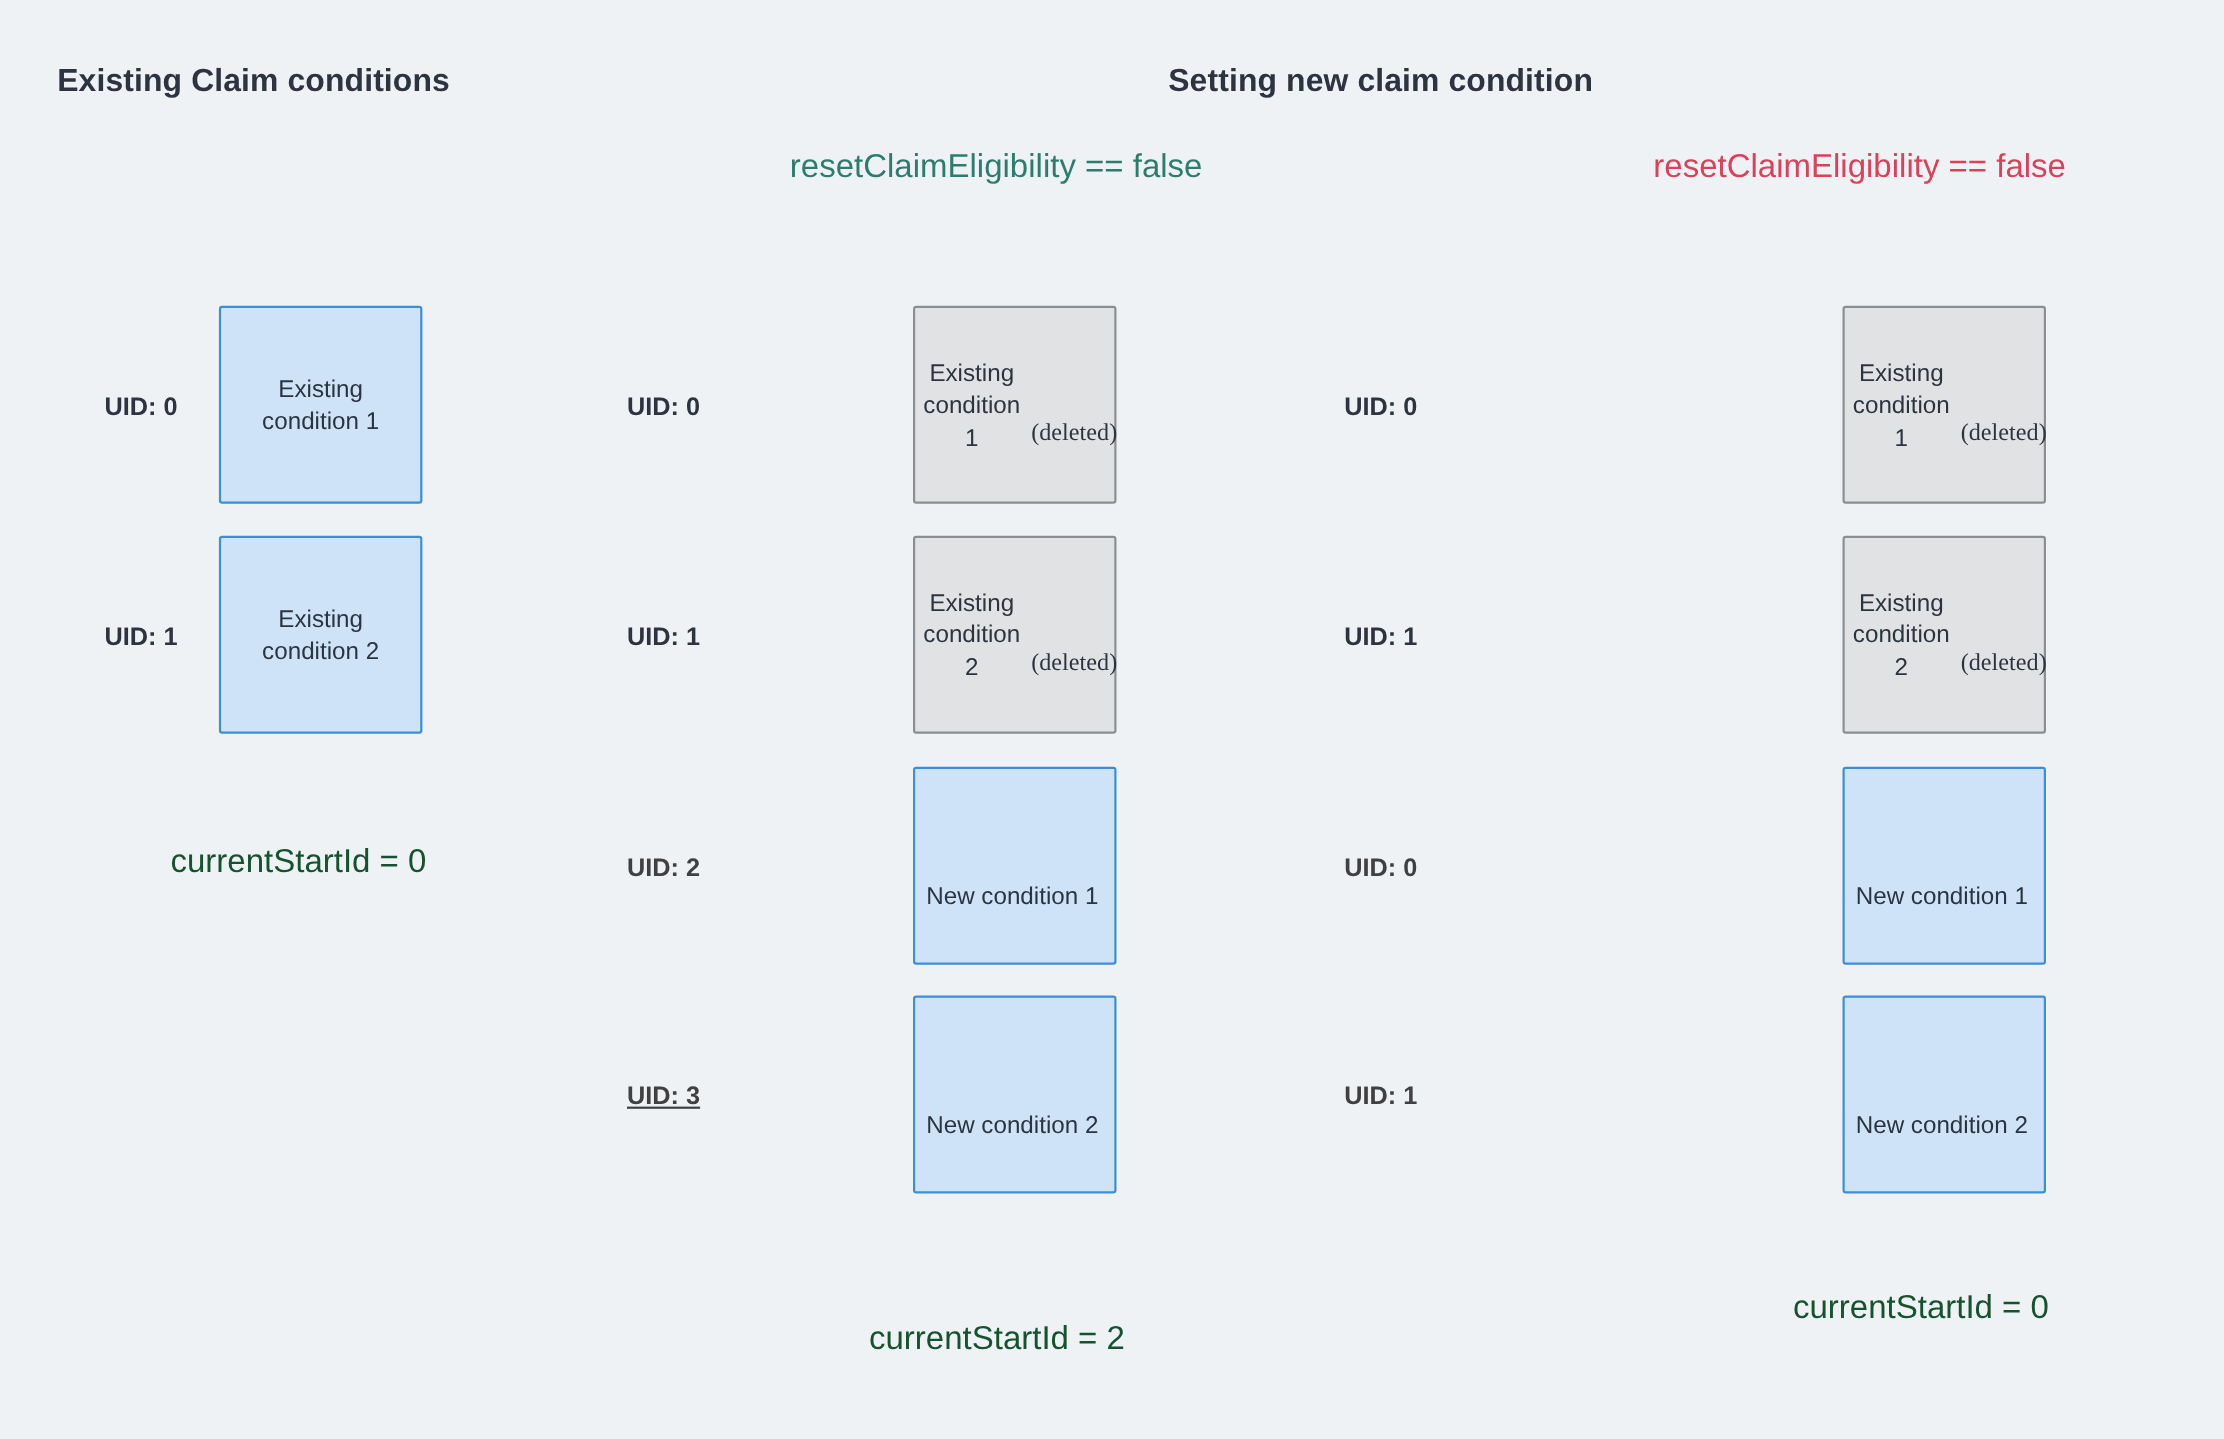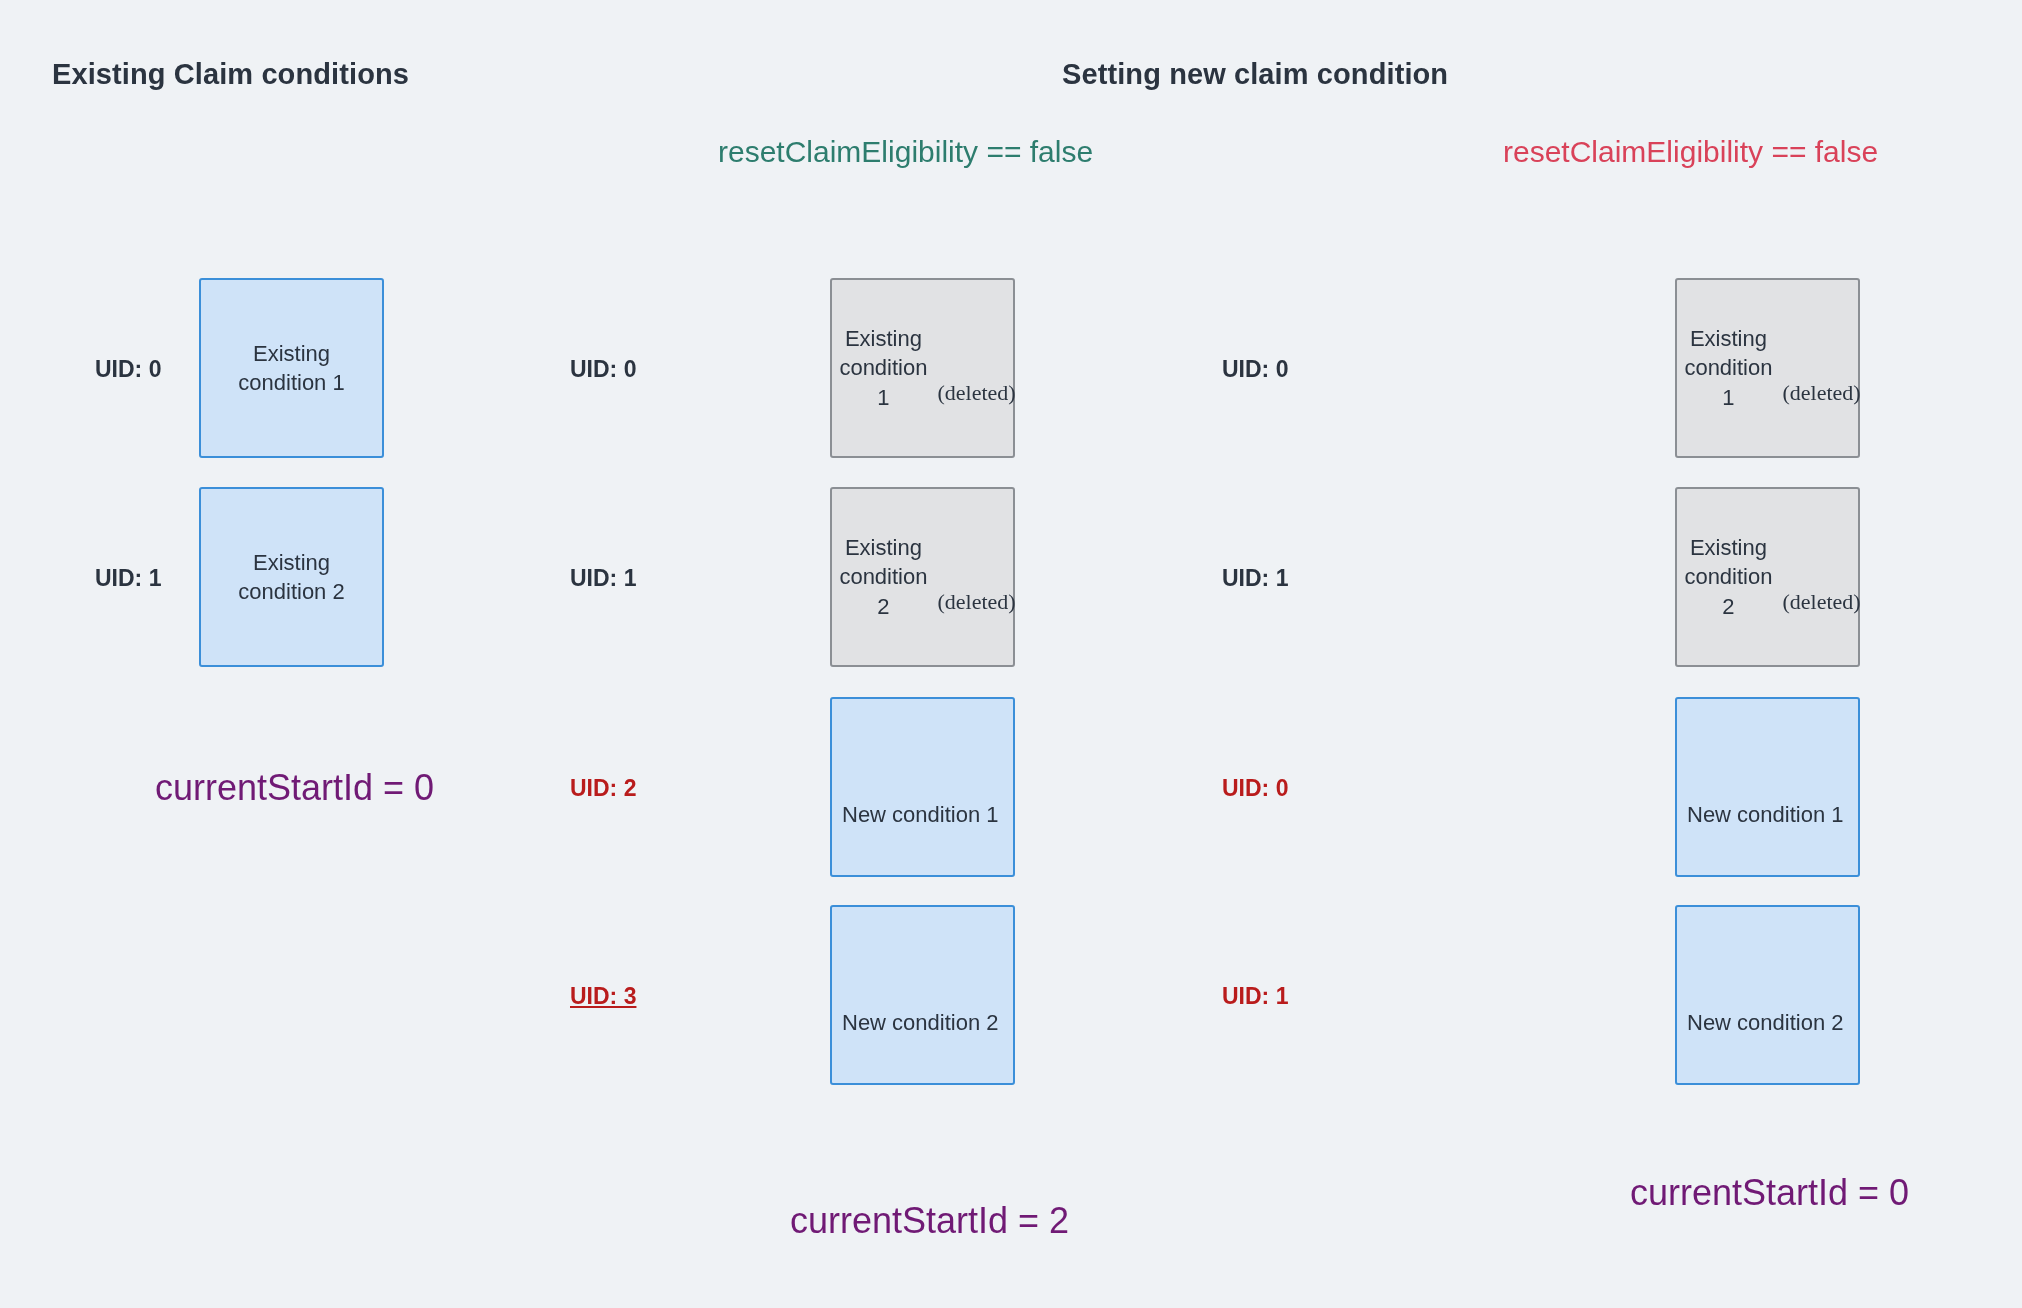--- a/index.html
+++ b/index.html
@@ -53,21 +53,21 @@
   #col-existing { left: 0px;    }
   #col-reset-true  { left: 640px;  }
   #col-reset-false { left: 1380px; }
   .uid-label {
     position: absolute;
     font-size: 23px;
     font-weight: bold;
     white-space: nowrap;
     color: #2b3440;
   }
-  .uid-label.is-new { color: #b91c1c; }
+  .uid-label.is-new { color: #404040; }
 
   .cond-box {
     position: absolute;
     width: 185px;
     height: 180px;
     border-radius: 3px;
     box-sizing: border-box;
     display: flex;
     flex-direction: row;
     align-items: center;
@@ -91,23 +91,23 @@
     font-family: Liberation Serif, serif;
   }
   .cond-box.new-style {
     justify-content: flex-start;
     padding-top: 56px;
   }
 
   
   .start-id {
     position: absolute;
-    font-size: 36px;
+    font-size: 30px;
     font-weight: 400;
-    color: #701a75;
+    color: #14532d;
     white-space: nowrap;
   }
   #startid-existing { left: 155px;  top: 767px; }
   #startid-true     { left: 790px;  top: 1200px; }
   #startid-false    { left: 1630px; top: 1172px; }
 </style>
 </head>
 <body>
 
 <div id="canvas">

